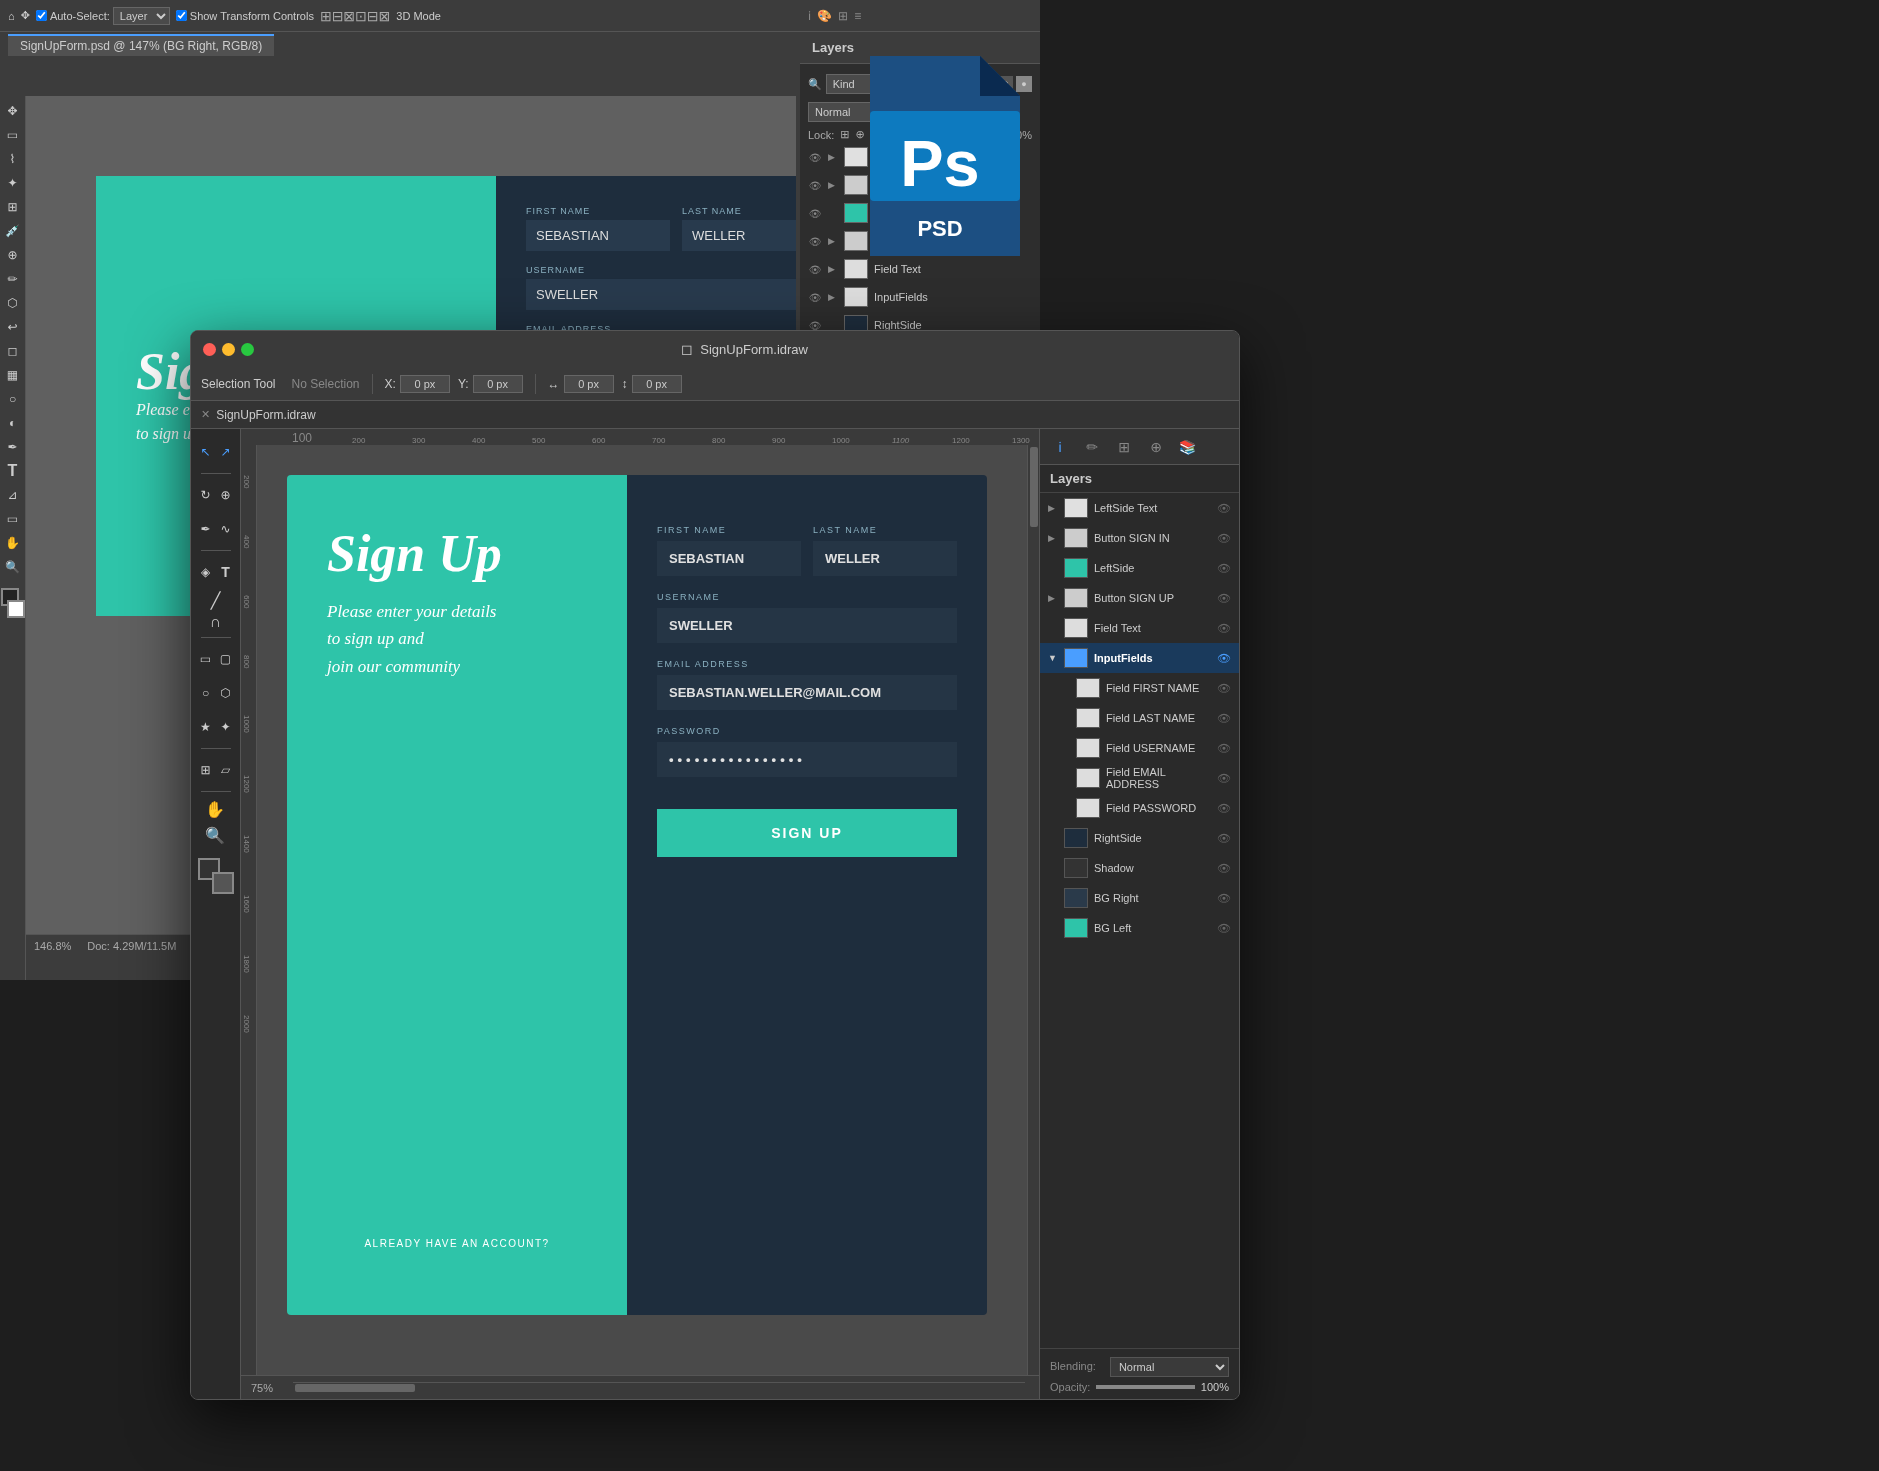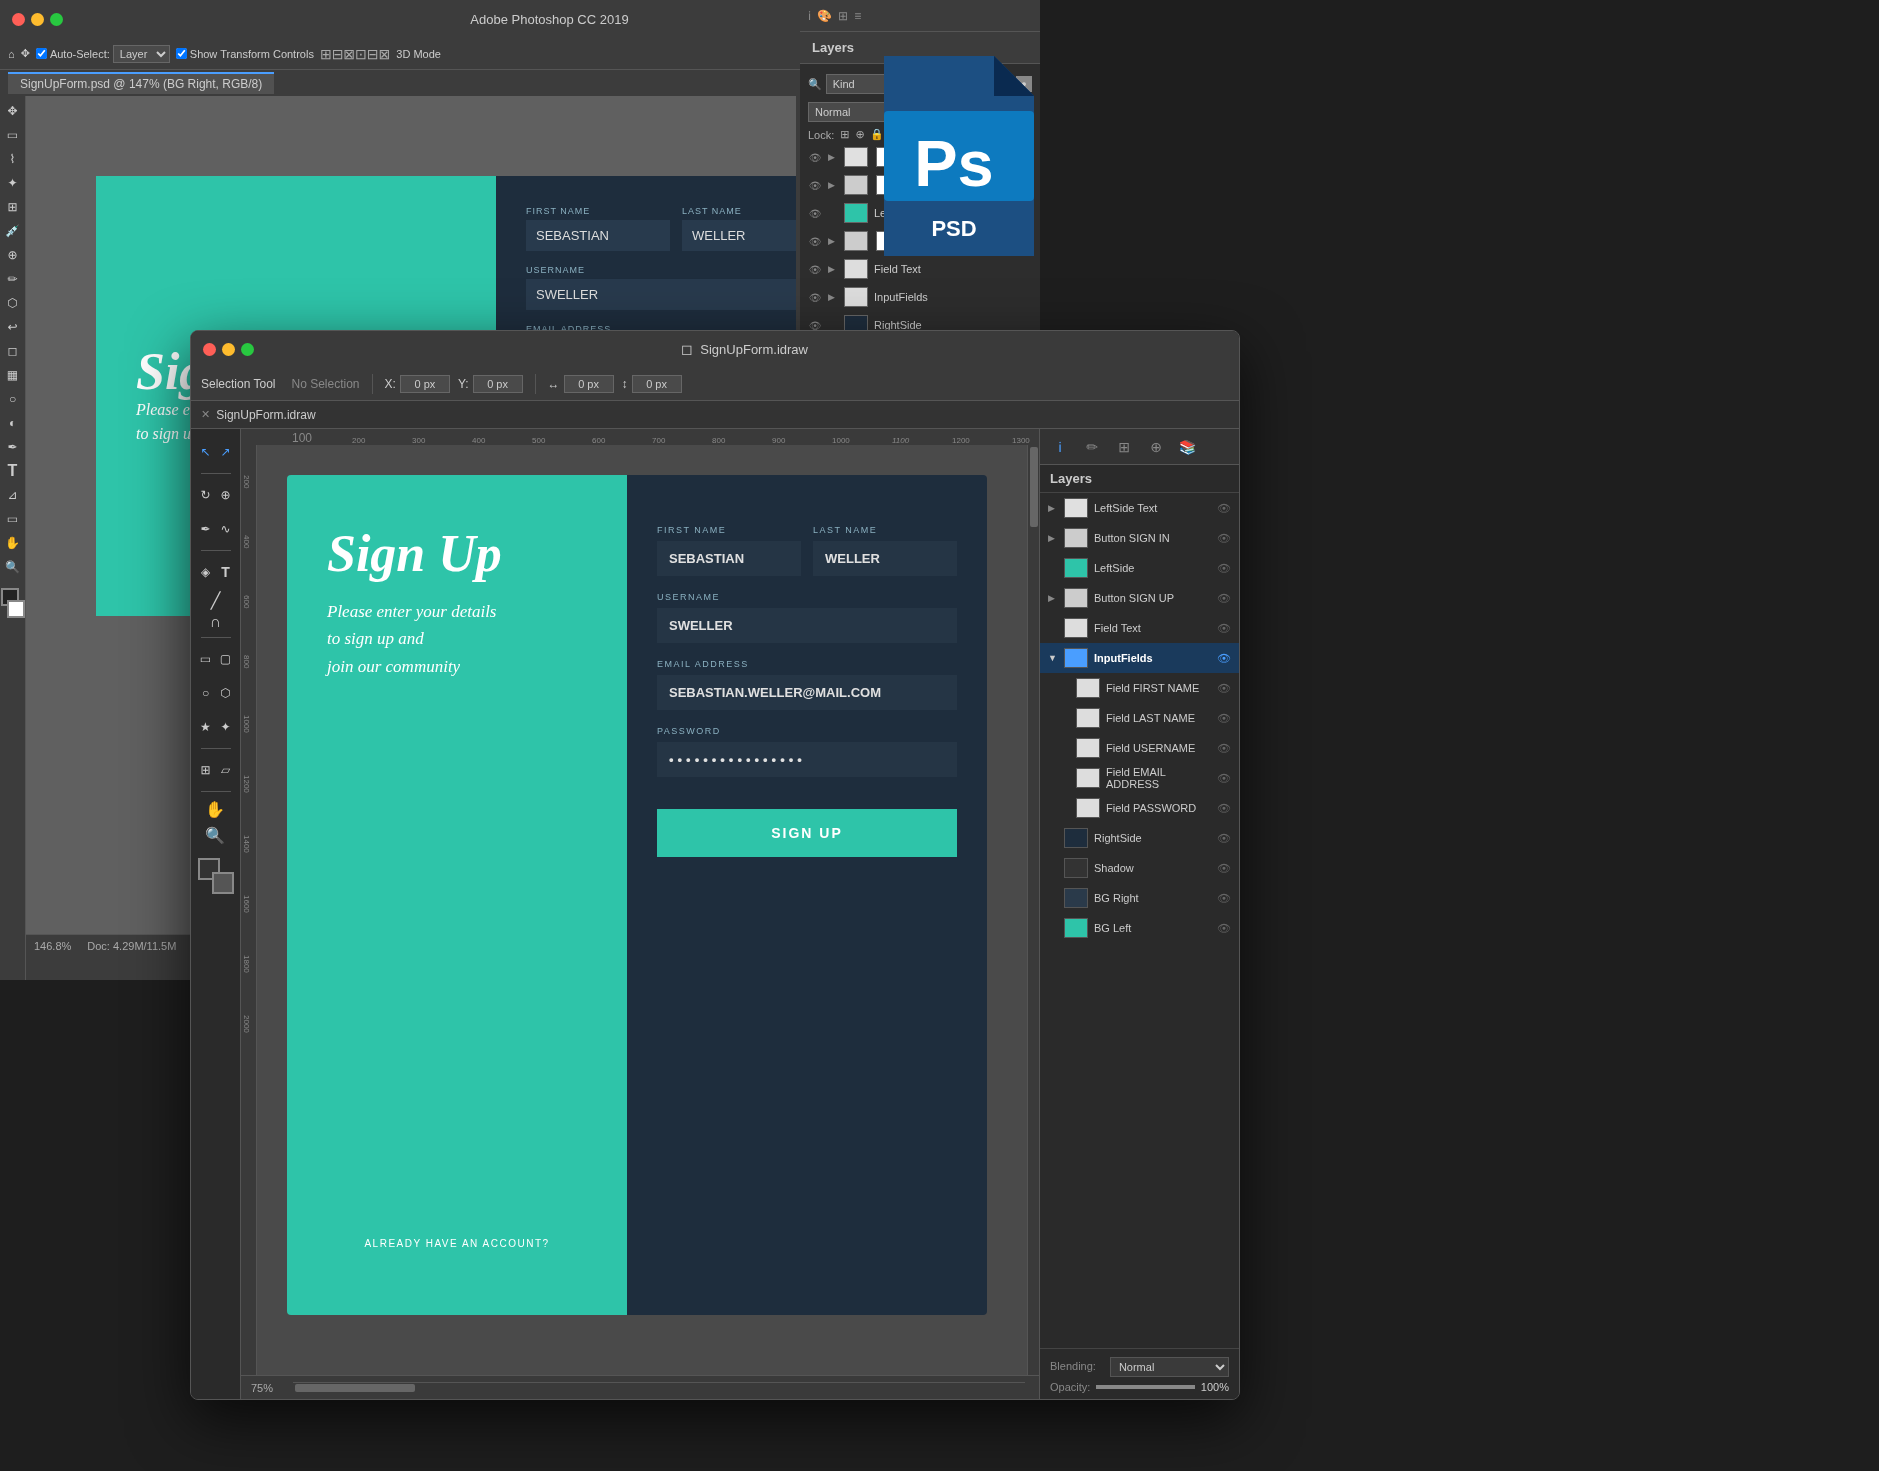--- a/index.html
+++ b/index.html
@@ -660,28 +660,20 @@
     .scroll-thumb {
       background: #666;
       border-radius: 2px;
     }
   </style>
 </head>
 <body>
 
 <div class="ps-window">
 
-  <div class="ps-titlebar">
-    <div class="traffic-lights">
-      <div class="tl tl-red"></div>
-      <div class="tl tl-yellow"></div>
-      <div class="tl tl-green"></div>
-    </div>
-    <div class="ps-title-text">Adobe Photoshop CC 2019</div>
-  </div>
 
   <div class="ps-toolbar">
     <div class="ps-toolbar-item">⌂</div>
     <div class="ps-toolbar-item">✥</div>
     <div class="ps-toolbar-item">
       <input type="checkbox" class="ps-toolbar-checkbox" checked="" style="">
       <span>Auto-Select:</span>
       <select>
         <option>Layer</option>
         <option>Group</option>
@@ -879,21 +871,21 @@
       </div>
       <div class="layer-item">
         <div class="layer-vis">👁</div>
         <div class="layer-expand"></div>
         <div class="layer-thumb" style="background:#2ec4a9;"></div>
         <span class="layer-name">BG Left</span>
       </div>
     </div>
   </div>
 
-  <div class="psd-logo" style="position:absolute;right:6px;top:56px;width:160px;height:148px;">
+  <div class="psd-logo" style="position:absolute;right:20px;top:56px;width:160px;height:148px;">
     <svg width="160" height="200" viewBox="0 0 160 200">
 
       <path d="M10,0 L120,0 L160,40 L160,200 L10,200 Z" fill="#1c4f82"></path>
       <path d="M120,0 L120,40 L160,40 Z" fill="#0d3560"></path>
 
       <path d="M120,0 L120,40 L160,40" fill="#0a2a50"></path>
 
       <rect x="10" y="55" width="150" height="90" rx="4" fill="#0d7abf"></rect>
       <text x="80" y="130" text-anchor="middle" fill="white" font-size="65" font-weight="bold" font-family="Arial">Ps</text>
 

